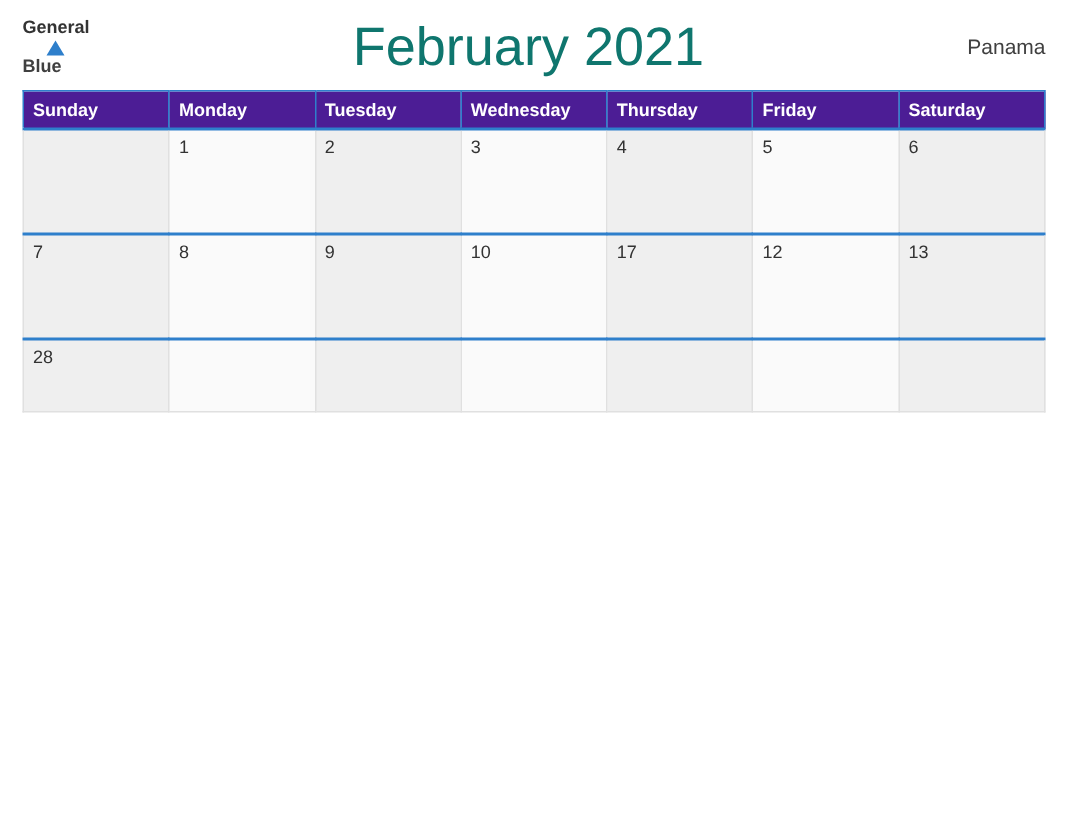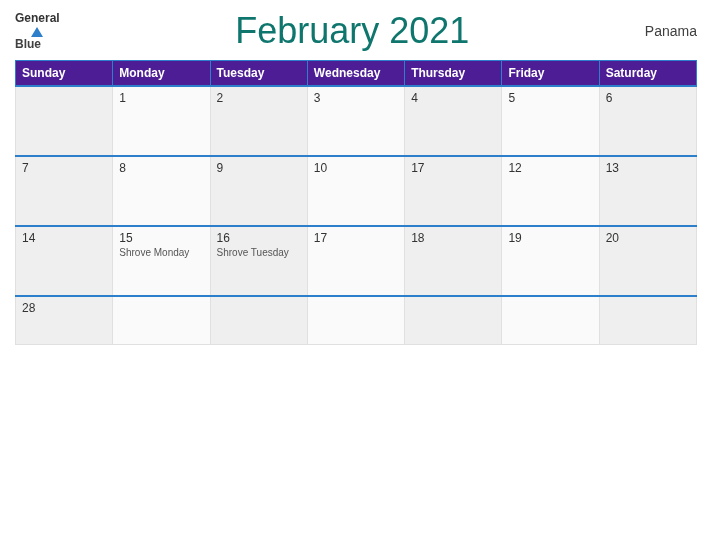--- a/index.html
+++ b/index.html
@@ -175,45 +175,20 @@
           <td class="day-cell">
             <span class="day-number">17</span>
           </td>
           <td class="day-cell">
             <span class="day-number">12</span>
           </td>
           <td class="day-cell">
             <span class="day-number">13</span>
           </td>
         </tr>
-        <tr class="week-row">
-          <td class="day-cell">
-            <span class="day-number">14</span>
-          </td>
-          <td class="day-cell">
-            <span class="day-number">15</span>
-            <span class="event-label">Shrove Monday</span>
-          </td>
-          <td class="day-cell">
-            <span class="day-number">16</span>
-            <span class="event-label">Shrove Tuesday</span>
-          </td>
-          <td class="day-cell">
-            <span class="day-number">17</span>
-          </td>
-          <td class="day-cell">
-            <span class="day-number">18</span>
-          </td>
-          <td class="day-cell">
-            <span class="day-number">19</span>
-          </td>
-          <td class="day-cell">
-            <span class="day-number">20</span>
-          </td>
-        </tr>
         <tr class="week-row last-row">
           <td class="day-cell">
             <span class="day-number">28</span>
           </td>
           <td class="day-cell empty-cell"></td>
           <td class="day-cell empty-cell"></td>
           <td class="day-cell empty-cell"></td>
           <td class="day-cell empty-cell"></td>
           <td class="day-cell empty-cell"></td>
           <td class="day-cell empty-cell"></td>

